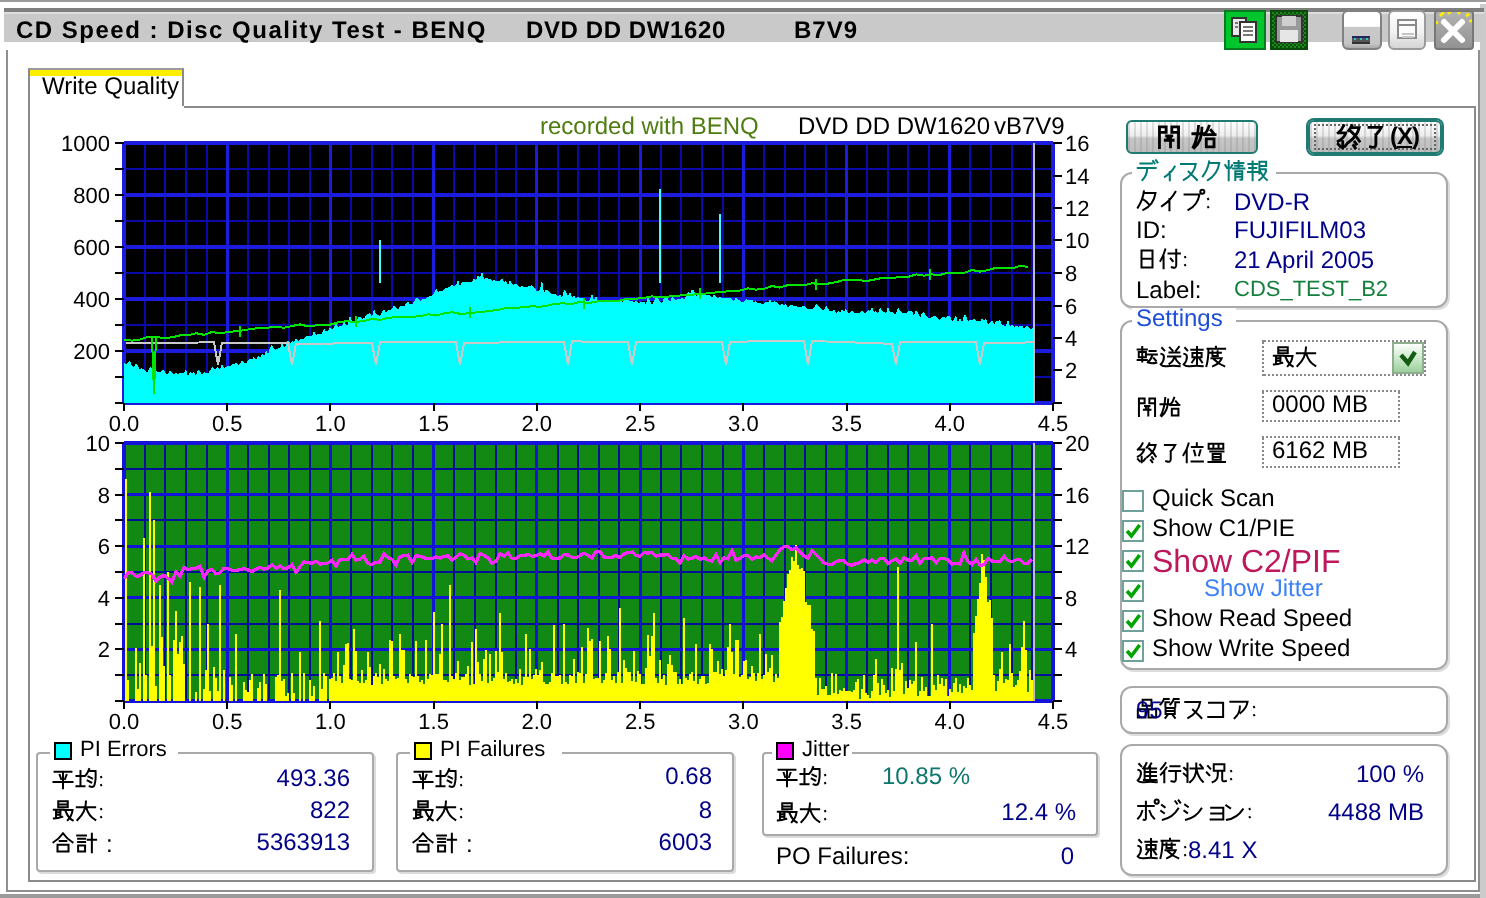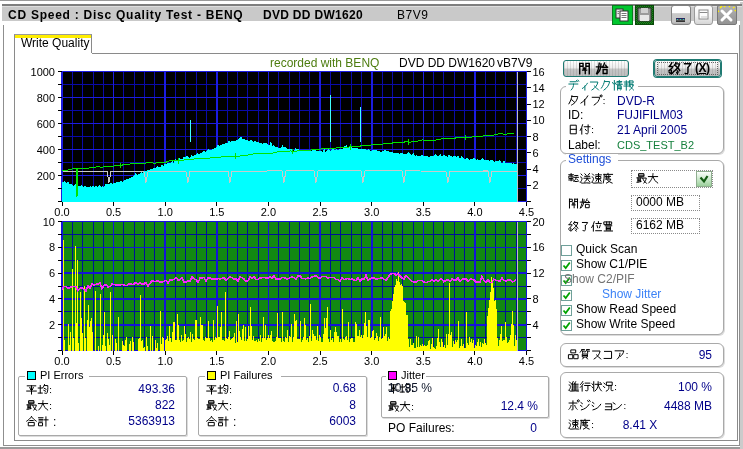--- a/index.html
+++ b/index.html
@@ -3,21 +3,21 @@
 <div style="position:absolute;left:0;top:0;width:743px;height:1px;background:#9a9a9a"></div>
 <div style="position:absolute;left:3px;top:25px;width:1px;height:421px;background:#8f8f8f"></div>
 <div style="position:absolute;left:739px;top:25px;width:1px;height:421px;background:#8f8f8f"></div>
 <div style="position:absolute;left:3px;top:445px;width:737px;height:1px;background:#8f8f8f"></div>
 <div style="position:absolute;left:0;top:447px;width:743px;height:2px;background:#9a9a9a"></div>
 <div style="position:absolute;left:740px;top:2px;width:3px;height:447px;background:#cbcbcb"></div>
 <div style="position:absolute;left:2px;top:4px;width:740px;height:1.5px;background:#7f7f7f"></div>
 <div style="position:absolute;left:2px;top:5.5px;width:740px;height:15px;background:#c9c9c9;border-top:1px solid #dedede"></div>
 <div style="position:absolute;left:8px;letter-spacing:0.75px;font-weight:bold;font-size:12px;color:#000;top:8.5px;white-space:nowrap">CD Speed : Disc Quality Test - BENQ</div>
 <div style="position:absolute;left:263px;letter-spacing:0.3px;font-weight:bold;font-size:12px;color:#000;top:8.5px;white-space:nowrap">DVD DD DW1620</div>
-<div style="position:absolute;left:397px;letter-spacing:0.5px;font-weight:normal;font-size:12px;color:#000;top:8.5px;white-space:nowrap">B7V9</div>
+<div style="position:absolute;left:397px;letter-spacing:0.5px;font-weight:bold;font-size:12px;color:#000;top:8.5px;white-space:nowrap">B7V9</div>
 <div style="position:absolute;left:612px;top:5px;width:21px;height:20px;background:#00c62e;border:1px solid #0a7a1e;">
     <svg width="19" height="18" style="position:absolute;left:0;top:0">
       <rect x="3" y="3" width="7" height="9" fill="#e8e8e8" stroke="#333"></rect>
       <rect x="7" y="5" width="8" height="10" fill="#fff" stroke="#333"></rect>
       <path d="M8.5,7.5 H13.5 M8.5,9.5 H13.5 M8.5,11.5 H13.5 M4.5,5.5 H6 M4.5,7.5 H6" stroke="#777"></path>
     </svg>
   </div>
 <div style="position:absolute;left:635px;top:5px;width:19px;height:20px;border:1px solid #0a4a0a;background:repeating-conic-gradient(#0c4d0c 0% 25%, #1b8a1b 0% 50%) 0 0/2px 2px;">
     <svg width="17" height="18" style="position:absolute;left:0;top:0">
       <rect x="2" y="2" width="13" height="13" fill="#9a9a9a" stroke="#333"></rect>
@@ -168,21 +168,21 @@
       <path d="M5.5,0.64 C4.22,2.48 2.66,3.94 0.73,5.13 M5.5,0.64 C6.78,2.48 8.34,3.94 10.27,5.13 M3.85,4.49 H7.15 M2.75,6.42 H8.25 V9.81 H2.75 Z M12.59,1.74 H16.99 M13.05,3.39 H16.54 M13.05,4.95 H16.54 M13.05,6.69 H16.54 V9.81 H13.05 Z M17.82,3.85 H22.04 M19.93,0.92 V10.08" fill="none" stroke="#000" stroke-width="1.0" stroke-linecap="square"></path>
     </svg>
     <div style="position:absolute;left:27px;top:0;font-size:12px">:</div>
   </div>
 <div style="position:absolute;left:206px;top:415px;width:150px;text-align:right;font-size:12px;color:#000089">6003</div>
 <div style="position:absolute;left:388px;top:383px">
     <svg style="position:absolute;left:0px;top:0px;overflow:visible" width="29" height="13">
       <path d="M1.28,1.83 H9.72 M3.85,3.48 L4.58,5.5 M7.24,3.48 L6.51,5.5 M0.73,7.06 H10.27 M5.5,1.83 V10.08 M12.23,4.03 H16.26 M14.24,1.47 V8.89 M12.23,9.07 H16.26 M18.55,0.55 C18.19,1.65 17.64,2.66 16.9,3.57 M18.46,1.56 H21.76 C21.95,4.31 21.76,6.88 21.21,8.53 C20.84,9.62 19.93,9.62 18.83,9.17 M18.19,4.31 L20.02,5.22 M17.82,6.33 L19.65,7.24 M24.55,4.49 L24.59,4.58 M24.55,8.53 L24.59,8.62" fill="none" stroke="#000" stroke-width="1.0" stroke-linecap="square"></path>
     </svg>
   </div>
-<div style="position:absolute;left:388px;top:382px;width:150px;text-align:left;font-size:12px;color:#0f172a">10.85 %</div>
+<div style="position:absolute;left:388px;top:382px;width:150px;text-align:center;font-size:12px;color:#0f766e">10.85 %</div>
 <div style="position:absolute;left:388px;top:401px">
     <svg style="position:absolute;left:0px;top:0px;overflow:visible" width="29" height="13">
       <path d="M3.12,0.64 H7.88 V3.67 H3.12 Z M3.12,2.2 H7.88 M0.92,4.86 H5.68 M2.02,4.86 V9.07 M4.22,4.86 V8.71 M2.02,6.14 H4.22 M2.02,7.42 H4.22 M0.92,9.26 C2.38,9.17 3.67,8.89 5.13,8.43 M6.23,5.04 H10.27 C10.08,6.69 9.35,8.53 7.88,10.08 M6.78,5.41 C7.52,7.61 8.8,9.26 10.36,10.17 M12.41,3.57 H21.58 M16.99,0.73 C16.99,3.48 15.89,6.97 12.69,9.99 M17.18,4.03 C17.91,6.6 19.74,8.89 21.67,9.99 M24.55,4.49 L24.59,4.58 M24.55,8.53 L24.59,8.62" fill="none" stroke="#000" stroke-width="1.0" stroke-linecap="square"></path>
     </svg>
   </div>
 <div style="position:absolute;left:388px;top:400px;width:150px;text-align:right;font-size:12px;color:#000089">12.4 %</div>
 <div style="position:absolute;left:388px;top:422px;font-size:12px;color:#000">PO Failures:</div>
 <div style="position:absolute;left:388px;top:422px;width:149px;text-align:right;font-size:12px;color:#000089">0</div>
 <div style="position:absolute;left:563px;top:60px;width:66px;height:17px;border:1px solid #1f7a72;border-radius:3px;background:repeating-linear-gradient(90deg,rgba(120,120,120,0.22) 0 1px,rgba(255,255,255,0) 1px 3px),linear-gradient(#ffffff,#ededed 45%,#c6c6c6 55%,#bebebe);">
     <svg style="position:absolute;left:14px;top:0.5px;overflow:visible" width="37" height="15">
@@ -253,21 +253,21 @@
     <svg width="9" height="9" style="position:absolute;left:0;top:0">
       <path d="M1.5,4.5 L3.7,7 L7.8,1.5" fill="none" stroke="#00a400" stroke-width="1.8"></path>
     </svg>
   </div>
 <div style="position:absolute;left:576px;top:257.5px;font-size:12px;color:#000;white-space:nowrap">Show C1/PIE</div>
 <div style="position:absolute;left:561px;top:275px;width:11px;height:11px;border:1px solid #6fA09a;background:#fff">
     <svg width="9" height="9" style="position:absolute;left:0;top:0">
       <path d="M1.5,4.5 L3.7,7 L7.8,1.5" fill="none" stroke="#00a400" stroke-width="1.8"></path>
     </svg>
   </div>
-<div style="position:absolute;left:564px;top:272.5px;font-size:12px;color:#737373;white-space:nowrap">Show C2/PIF</div>
+<div style="position:absolute;left:576px;top:272.5px;font-size:16px;color:#be185d;white-space:nowrap">Show C2/PIF</div>
 <div style="position:absolute;left:561px;top:290px;width:11px;height:11px;border:1px solid #6fA09a;background:#fff">
     <svg width="9" height="9" style="position:absolute;left:0;top:0">
       <path d="M1.5,4.5 L3.7,7 L7.8,1.5" fill="none" stroke="#00a400" stroke-width="1.8"></path>
     </svg>
   </div>
 <div style="position:absolute;left:602px;top:287.5px;font-size:12px;color:#3b82f6;white-space:nowrap">Show Jitter</div>
 <div style="position:absolute;left:561px;top:305px;width:11px;height:11px;border:1px solid #6fA09a;background:#fff">
     <svg width="9" height="9" style="position:absolute;left:0;top:0">
       <path d="M1.5,4.5 L3.7,7 L7.8,1.5" fill="none" stroke="#00a400" stroke-width="1.8"></path>
     </svg>
@@ -278,31 +278,31 @@
       <path d="M1.5,4.5 L3.7,7 L7.8,1.5" fill="none" stroke="#00a400" stroke-width="1.8"></path>
     </svg>
   </div>
 <div style="position:absolute;left:576px;top:317.5px;font-size:12px;color:#000;white-space:nowrap">Show Write Speed</div>
 <div class="gbox" style="left:560px;top:343px;width:164px;height:24px"></div>
 <div style="position:absolute;left:568px;top:349px">
     <svg style="position:absolute;left:0px;top:0px;overflow:visible" width="63" height="13">
       <path d="M3.3,0.92 H7.7 V3.85 H3.3 Z M0.92,5.68 H4.77 V9.72 H0.92 Z M6.23,5.68 H10.08 V9.72 H6.23 Z M13.97,0.55 C13.6,1.56 12.96,2.48 12.23,3.21 M13.97,0.55 H16.35 M14.7,2.11 H16.54 M14.7,2.11 V4.31 M18.92,0.55 C18.55,1.56 17.91,2.48 17.18,3.21 M18.92,0.55 H21.3 M19.65,2.11 H21.49 M19.65,2.11 V4.31 M14.79,5.04 H19.38 V7.97 H14.79 Z M14.79,6.51 H19.38 M15.8,8.43 L14.7,9.9 M18.37,8.43 L19.47,9.9 M24.64,2.02 H32.06 C31.61,4.95 29.77,7.88 26.11,9.99 M28.49,5.87 C29.96,7.24 31.42,8.62 32.71,9.99 M36.5,2.38 H43.56 V9.44 H36.13 M47.17,1.83 H55.79 C55.42,4.22 54.23,6.05 52.21,7.52 M51.94,4.31 C51.94,6.42 51.11,8.62 49.28,10.08 M59.03,4.49 L59.08,4.58 M59.03,8.53 L59.08,8.62" fill="none" stroke="#000" stroke-width="1.0" stroke-linecap="square"></path>
     </svg>
   </div>
-<div style="position:absolute;left:568px;top:349px;width:144px;text-align:right;font-size:12px;color:#000089">95</div>
+<div style="position:absolute;left:568px;top:349px;width:144px;font-size:12px;color:#000089">95</div>
 <div class="gbox" style="left:560px;top:372px;width:164px;height:66px"></div>
 <div style="position:absolute;left:568px;top:381px">
     <svg style="position:absolute;left:0px;top:0px;overflow:visible" width="52" height="13">
       <path d="M1.56,1.01 L2.66,2.2 M1.19,3.94 C2.11,4.12 2.48,4.67 2.48,5.5 C2.48,6.88 1.93,8.16 0.92,9.07 M0.92,9.26 C1.56,10.08 2.48,10.27 3.94,10.08 C6.14,9.81 8.34,9.81 10.36,10.08 M5.22,0.55 C4.86,1.56 4.31,2.48 3.57,3.21 M4.31,2.48 V8.98 M7.61,0.73 L6.51,2.48 M4.31,3.21 H10.08 M7.06,2.48 V8.98 M4.86,5.04 H9.99 M4.86,6.97 H9.99 M3.94,8.98 H10.27 M14.79,0.55 C14.15,1.65 13.33,2.66 12.41,3.57 M15.25,2.75 C14.52,4.03 13.51,5.22 12.41,6.33 M14.15,5.22 V10.08 M17.18,2.11 H21.76 M16.63,4.49 H22.13 M19.93,4.49 V8.62 C19.93,9.81 19.2,10.08 17.73,9.62 M25.74,0.73 V9.99 M24,2.93 L25.19,3.94 M23.91,5.87 L25.1,6.88 M27.21,3.3 H33.44 M30.14,0.73 V3.3 C30.14,6.14 29.04,8.53 27.02,10.08 M30.32,4.03 C30.87,6.33 31.97,8.53 33.44,9.9 M32.06,1.38 L33.07,2.57 M35.95,2.02 L37.14,3.3 M35.4,5.22 L36.69,6.6 M38.88,1.1 H44.2 V4.4 H38.88 Z M40.9,4.4 V6.42 C40.9,8.16 40.17,9.44 38.34,10.08 M43.1,4.4 V8.71 C43.1,9.62 43.65,9.9 44.94,9.53 M47.54,4.49 L47.58,4.58 M47.54,8.53 L47.58,8.62" fill="none" stroke="#000" stroke-width="1.0" stroke-linecap="square"></path>
     </svg>
   </div>
 <div style="position:absolute;left:568px;top:381px;width:144px;text-align:right;font-size:12px;color:#000089">100 %</div>
 <div style="position:absolute;left:568px;top:400px">
     <svg style="position:absolute;left:0px;top:0px;overflow:visible" width="61" height="13">
       <path d="M1.1,3.02 H8.89 M4.95,0.92 V9.17 C4.95,9.9 4.58,10.08 3.85,9.9 M3.12,5.5 C2.75,6.97 2.02,8.25 1.01,9.26 M6.78,5.5 C7.24,6.97 7.97,8.25 9.07,9.26 M9.35,0.82 a1.01,1.01 0 1,0 2.02,0 a1.01,1.01 0 1,0 -2.02,0 M12.96,2.57 L14.34,3.57 M12.59,5.5 L13.97,6.51 M13.42,9.9 C16.63,9.17 19.38,7.33 21.12,4.31 M19.65,0.64 L20.48,1.74 M21.3,0.18 L22.13,1.28 M24.55,2.38 L25.92,3.39 M24.18,5.41 L25.56,6.42 M25.01,9.9 C28.21,9.17 30.96,7.33 32.71,4.31 M37.6,3.85 H43.65 V9.72 H37.33 M37.6,6.78 H43.65 M45.16,2.75 L47.08,4.03 M45.43,9.9 C48.73,9.35 51.48,7.61 53.41,4.67 M56.83,4.49 L56.88,4.58 M56.83,8.53 L56.88,8.62" fill="none" stroke="#000" stroke-width="1.0" stroke-linecap="square"></path>
     </svg>
   </div>
 <div style="position:absolute;left:568px;top:400px;width:144px;text-align:right;font-size:12px;color:#000089">4488 MB</div>
 <div style="position:absolute;left:568px;top:419px">
     <svg style="position:absolute;left:0px;top:0px;overflow:visible" width="29" height="13">
       <path d="M1.56,1.01 L2.66,2.2 M1.19,3.94 C2.11,4.12 2.48,4.67 2.48,5.5 C2.48,6.88 1.93,8.16 0.92,9.07 M0.92,9.26 C1.56,10.08 2.48,10.27 3.94,10.08 C6.14,9.81 8.34,9.81 10.36,10.08 M4.67,1.83 H10.36 M7.52,0.55 V8.89 M5.22,3.48 H9.81 V5.68 H5.22 Z M6.69,5.68 L5.04,8.16 M8.34,5.68 L10.08,8.16 M16.99,0.37 V1.38 M12.78,1.38 H21.58 M13.24,1.38 C13.24,4.31 13.05,7.06 12.23,9.99 M15.25,2.66 V5.04 M17.82,2.66 V4.86 M14.15,3.39 H19.47 M15.25,4.95 H17.91 M14.7,6.14 H19.84 C19.29,7.61 17.82,9.07 15.53,10.08 M15.8,6.51 C17.27,7.97 19.29,9.44 21.12,10.08 M24.55,4.49 L24.59,4.58 M24.55,8.53 L24.59,8.62" fill="none" stroke="#000" stroke-width="1.0" stroke-linecap="square"></path>
     </svg>
   </div>
-<div style="position:absolute;left:568px;top:419px;width:144px;text-align:center;font-size:12px;color:#000089">8.41 X</div>
+<div style="position:absolute;left:594px;top:419px;width:144px;text-align:left;font-size:12px;color:#000089">8.41 X</div>
 </body></html>

